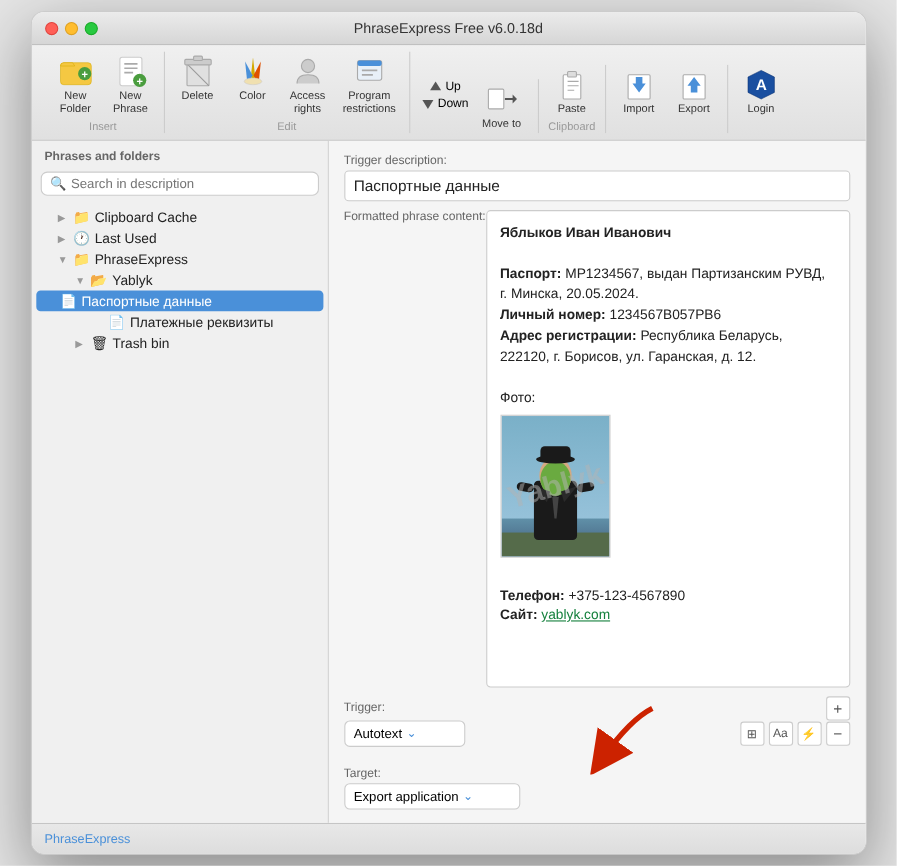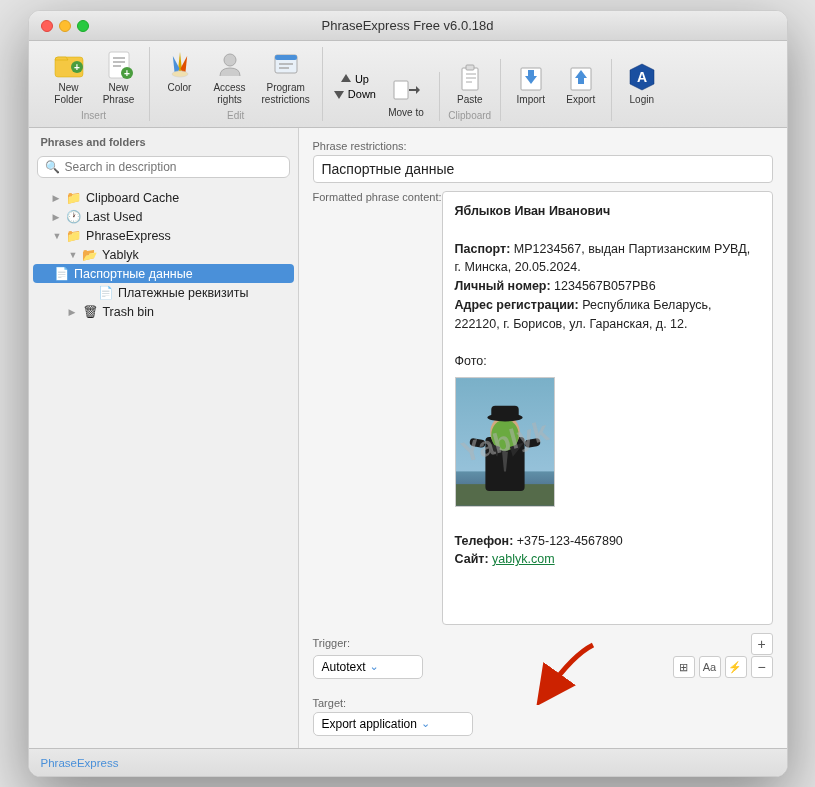--- a/index.html
+++ b/index.html
@@ -346,20 +346,31 @@
         </div>
       </div>
       <span class="toolbar-section-label">Insert</span>
     </div>
 
     <div style="display:flex;flex-direction:column;align-items:center;padding:0 6px;border-right:1px solid #ccc;">
       <div style="display:flex;gap:2px;">
         <div class="tb-item">
           <div class="tb-icon">
             <svg width="28" height="30" viewBox="0 0 28 30">
+              <rect x="4" y="8" width="20" height="20" rx="1" fill="#e0e0e0" stroke="#aaa" stroke-width="1"></rect>
+              <line x1="4" y1="8" x2="24" y2="28" stroke="#999" stroke-width="1"></line>
+              <rect x="2" y="4" width="24" height="5" rx="1" fill="#ccc" stroke="#aaa" stroke-width="1"></rect>
+              <rect x="10" y="1" width="8" height="4" rx="1" fill="#ccc" stroke="#aaa" stroke-width="1"></rect>
+            </svg>
+          </div>
+          <span class="tb-label">Delete</span>
+        </div>
+        <div class="tb-item">
+          <div class="tb-icon">
+            <svg width="28" height="30" viewBox="0 0 28 30">
               <polygon points="14,2 16,20 14,22 12,20" fill="#d4a800"></polygon>
               <polygon points="18,4 22,20 20,22 16,18" fill="#e05000" transform="rotate(20,14,14)"></polygon>
               <polygon points="10,4 6,20 8,22 12,18" fill="#4a90d9" transform="rotate(-20,14,14)"></polygon>
               <ellipse cx="14" cy="24" rx="8" ry="3" fill="#f0e0b0" stroke="#ccc" stroke-width="0.5"></ellipse>
             </svg>
           </div>
           <span class="tb-label">Color</span>
         </div>
         <div class="tb-item">
           <div class="tb-icon">
@@ -526,21 +537,21 @@
           <span>🗑</span>
           <span>Trash bin</span>
         </div>
 
       </div>
     </div>
 
     <div class="content-panel">
 
       <div>
-        <div class="field-label">Phrase restrictions:</div>
+        <div class="field-label">Trigger description:</div>
         <div class="phrase-title-box">Паспортные данные</div>
       </div>
 
       <div style="flex:1;display:flex;">
         <div class="field-label">Formatted phrase content:</div>
         <div class="formatted-content-box">
           <p><strong>Яблыков Иван Иванович</strong></p>
           <p>&nbsp;</p>
           <p><strong>Паспорт:</strong> МР1234567, выдан Партизанским РУВД, г. Минска, 20.05.2024.</p>
           <p><strong>Личный номер:</strong> 1234567B057PB6</p>

